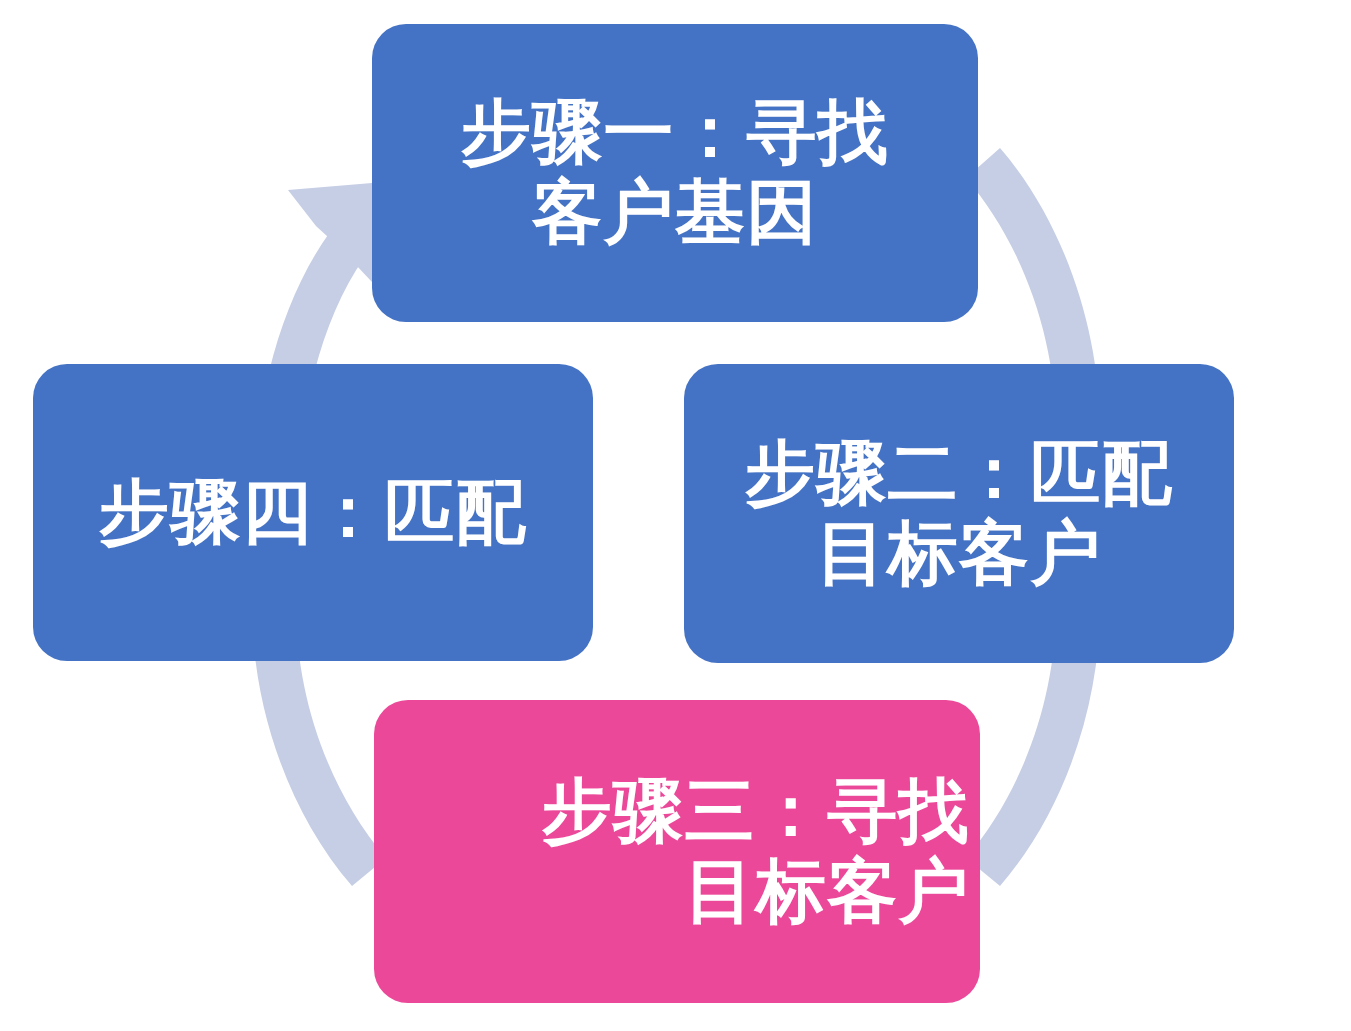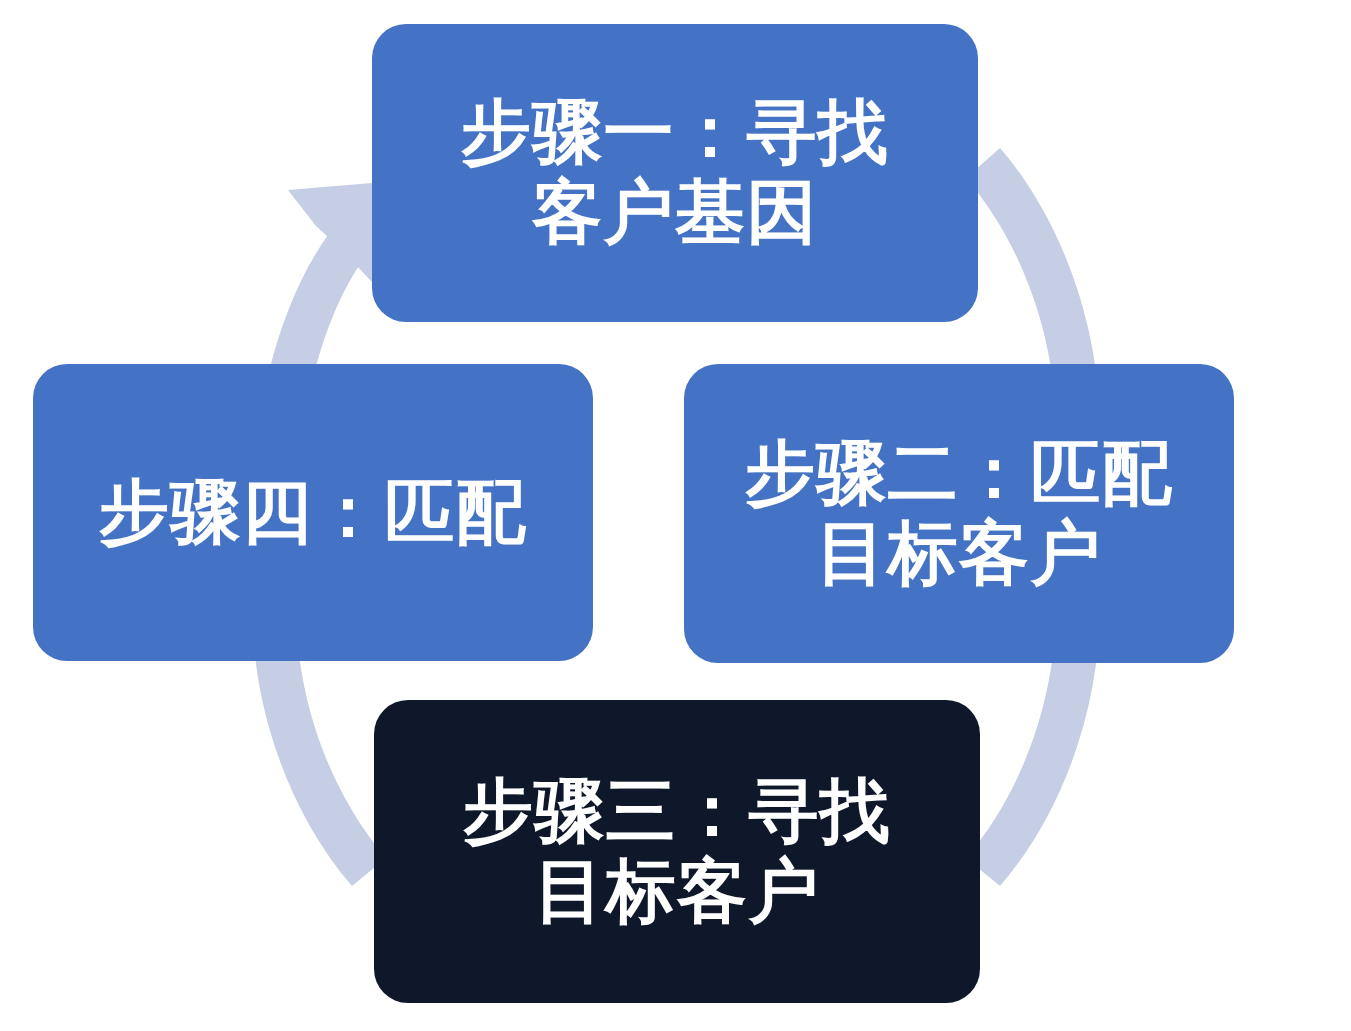--- a/index.html
+++ b/index.html
@@ -112,21 +112,21 @@
   <div class="step-box" id="step-box-1" style="background: rgb(68, 114, 196); color: rgb(255, 255, 255);">
     <span class="step-line">步骤一：寻找</span>
     <span class="step-line">客户基因</span>
   </div>
 
   <div class="step-box" id="step-box-2" style="background: rgb(68, 114, 196); color: rgb(255, 255, 255);">
     <span class="step-line">步骤二：匹配</span>
     <span class="step-line">目标客户</span>
   </div>
 
-  <div class="step-box" id="step-box-3" style="background: #0f172a; color: rgb(255, 255, 255);">
+  <div class="step-box" id="step-box-3" style="background: #ec4899; color: rgb(255, 255, 255); align-items: flex-end;">
     <span class="step-line">步骤三：寻找</span>
     <span class="step-line">目标客户</span>
   </div>
 
   <div class="step-box" id="step-box-4" style="background: rgb(68, 114, 196); color: rgb(255, 255, 255);">
     <span class="step-line">步骤四：匹配</span>
   </div>
 
 </div>
 

